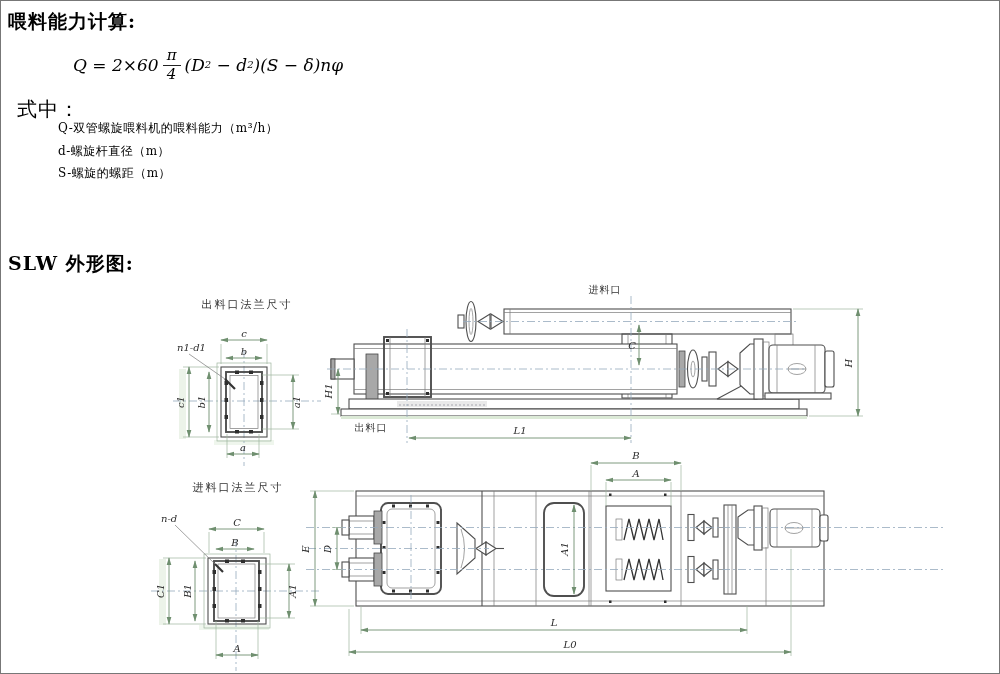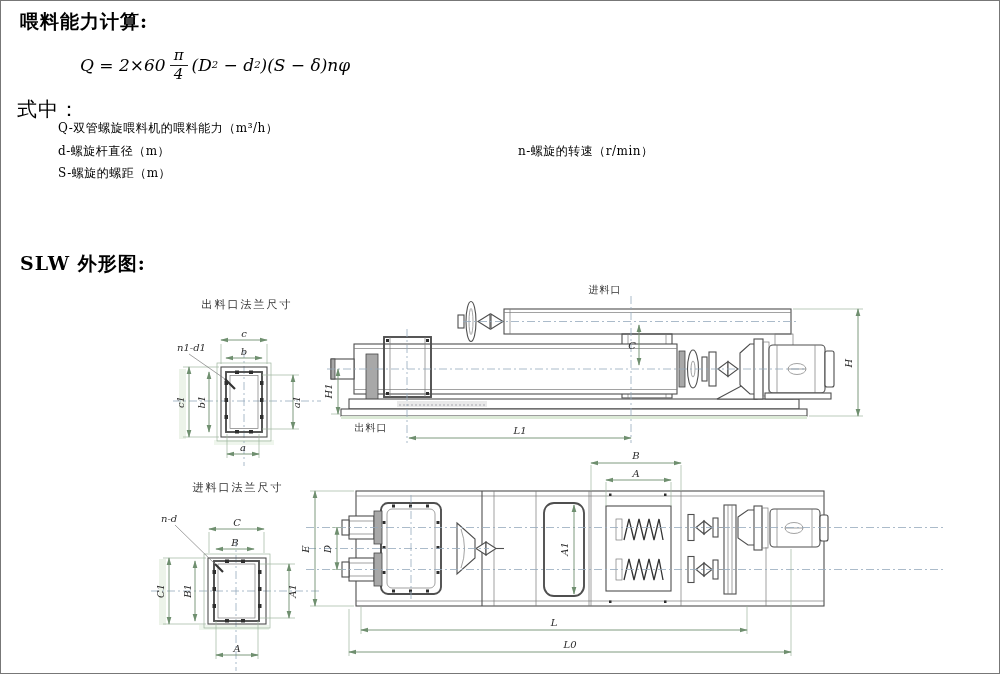--- a/index.html
+++ b/index.html
@@ -1,20 +1,20 @@
 <!DOCTYPE html>
 <html style="--line: #4f4f4f; --line2: #7a7a7a; --dim: #6f8f6f; --ext: #9fb59f; --cl: #95a9bc; --tint: #dcead7; --bolt: #2e2e2e;"><head>
 <meta charset="utf-8">
 <style>
   html,body{margin:0;padding:0;background:#fff;}
   .page{position:relative;width:1000px;height:674px;background:#fff;overflow:hidden;
         border:1px solid #777;box-sizing:border-box;color:#000;
         font-family:"DejaVu Serif","Liberation Serif",serif;}
   .abs{position:absolute;}
-  .h1{font-weight:bold;font-size:19px;letter-spacing:1px;white-space:nowrap;margin-left:12px;}
+  .h1{font-weight:bold;font-size:19px;letter-spacing:1px;white-space:nowrap;}
   .where{font-size:20px;letter-spacing:1px;}
   .formula{display:flex;align-items:center;font-style:italic;font-size:17px;white-space:pre;}
   .formula .frac{display:inline-flex;flex-direction:column;align-items:center;
                  font-size:15px;line-height:1.05;margin:0 4px;font-style:italic;}
   .formula .frac .num{padding:0 4px 1px;border-bottom:1.2px solid #222;}
   .formula .frac .den{padding-top:1px;}
   .formula sup{font-size:10px;vertical-align:super;line-height:0;}
   .defs{font-size:12px;line-height:22.5px;letter-spacing:.5px;white-space:nowrap;}
   .defs div{height:22.5px;}
   svg{overflow:visible;}
@@ -32,36 +32,35 @@
   .bolt{fill:var(--bolt,#2e2e2e);stroke:none;}
   .fillg{fill:#a8a8a8;stroke:#444;stroke-width:.8;}
 </style>
 </head>
 <body>
 
 <div class="page">
 
   <div class="abs h1" style="left:7px;top:8px;">喂料能力计算:</div>
 
-  <div class="abs formula" style="left:79px;top:47px;">
+  <div class="abs formula" style="left:72px;top:47px;">
     <span>Q = 2×60</span>
     <span class="frac"><span class="num">π</span><span class="den">4</span></span>
     <span>(D</span><sup>2</sup><span> − d</span><sup>2</sup><span>)(S − δ)nφ</span>
   </div>
 
   <div class="abs where" style="left:16px;top:95px;">式中：</div>
 
   <div class="abs defs" style="left:57px;top:116px;">
     <div>Q-双管螺旋喂料机的喂料能力（m³/h）</div>
     <div>d-螺旋杆直径（m）</div>
     <div>S-螺旋的螺距（m）</div>
   </div>
 
   <div class="abs defs" style="left:517px;top:139px;">
-    <div>n-螺旋的转速（r/min）</div>
   </div>
 
   <div class="abs h1" style="left:7px;top:250px;">SLW 外形图:</div>
 
   <svg class="abs" style="left:158px;top:293px;" width="175" height="175" viewBox="0 0 175 175">
     <defs>
       <marker id="ar" viewBox="0 0 10 6" markerWidth="9" markerHeight="6" refX="9" refY="3" orient="auto-start-reverse">
           <path d="M0,0 L10,3 L0,6 Z" fill="var(--dim,#4f6f4f)"></path>
         </marker>
     </defs>

